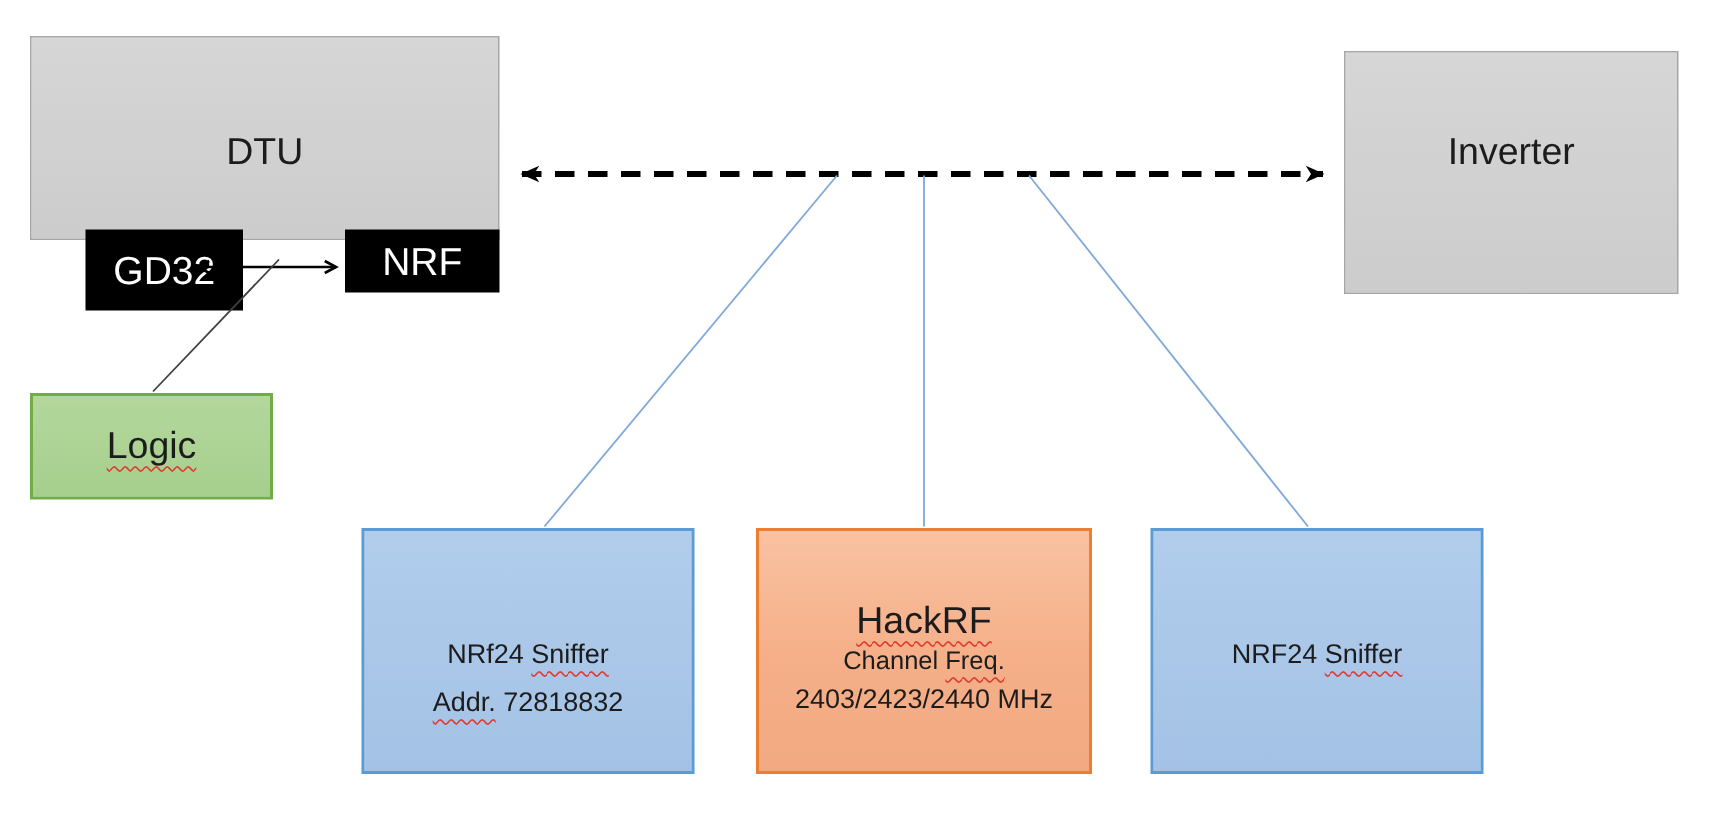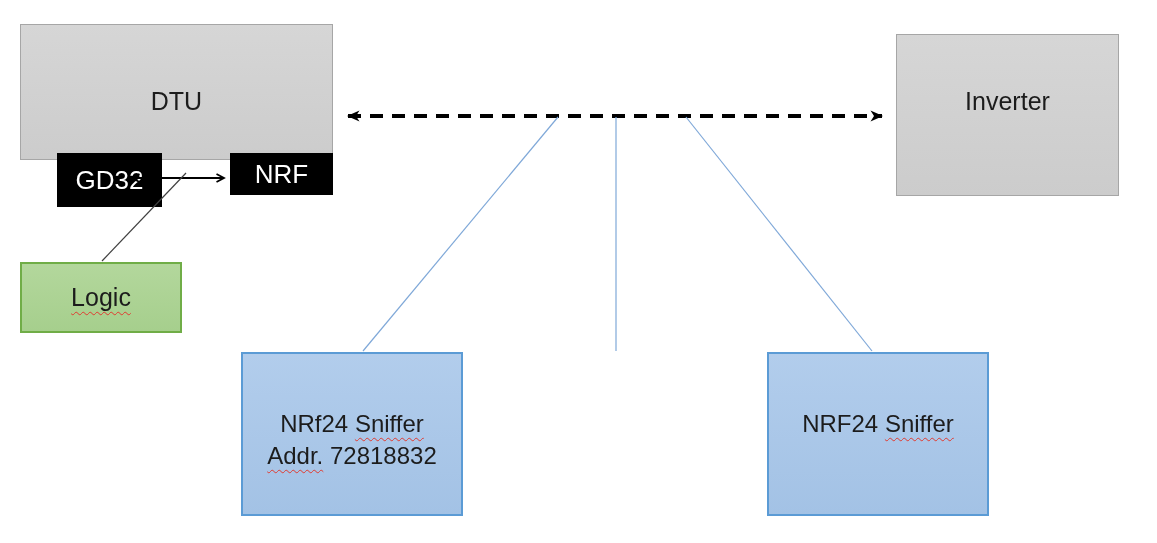--- a/index.html
+++ b/index.html
@@ -44,21 +44,21 @@
   .dtu .box-text{top:61px;font-size:25px;line-height:31px;}
   .gd32{left:18px;top:153px;width:105px;height:54px;margin-left:39px;}
   .nrf{left:230px;top:153px;width:103px;height:42px;}
   .logic{left:20px;top:262px;width:162px;height:71px;
          display:flex;align-items:center;justify-content:center;
          font-size:25px;}
   .inverter{left:896px;top:34px;width:223px;height:162px;}
   .inverter .box-text{top:50px;font-size:25px;line-height:33px;}
   .sniffer-left{left:241px;top:352px;width:222px;height:164px;}
   .sniffer-right{left:767px;top:352px;width:222px;height:164px;}
-  .sniffer-left .box-text,.sniffer-right .box-text{top:54px;font-size:24px;line-height:32px;}
+  .sniffer-left .box-text,.sniffer-right .box-text{top:66px;font-size:18px;line-height:32px;}
   .hackrf{left:504px;top:352px;width:224px;height:164px;}
   .hackrf .box-text{top:45px;}
   .hackrf-title{font-size:25px;line-height:30px;}
   .hackrf-sub{font-size:17px;line-height:24px;}
   .hackrf-freq{font-size:18px;line-height:26px;}
 
   
   .sq{
     text-decoration-line:underline;
     text-decoration-style:wavy;
@@ -100,20 +100,27 @@
     </div>
   </div>
 
   <div class="box blue-box sniffer-left">
     <div class="box-text">
       <div class="line"><span>NRf24 </span><span class="sq">Sniffer</span></div>
       <div class="line"><span class="sq">Addr.</span><span> 72818832</span></div>
     </div>
   </div>
 
+  <div class="box orange-box hackrf">
+    <div class="box-text">
+      <div class="line hackrf-title"><span class="sq">HackRF</span></div>
+      <div class="line hackrf-sub"><span>Channel </span><span class="sq">Freq.</span></div>
+      <div class="line hackrf-freq">2403/2423/2440 MHz</div>
+    </div>
+  </div>
 
   <div class="box blue-box sniffer-right">
     <div class="box-text">
       <div class="line"><span>NRF24 </span><span class="sq">Sniffer</span></div>
     </div>
   </div>
 
   <svg class="overlay" viewBox="0 0 1157 543">
     <defs>
       <marker id="mBig" markerUnits="userSpaceOnUse" markerWidth="16" markerHeight="14" refX="13" refY="7" orient="auto-start-reverse">

